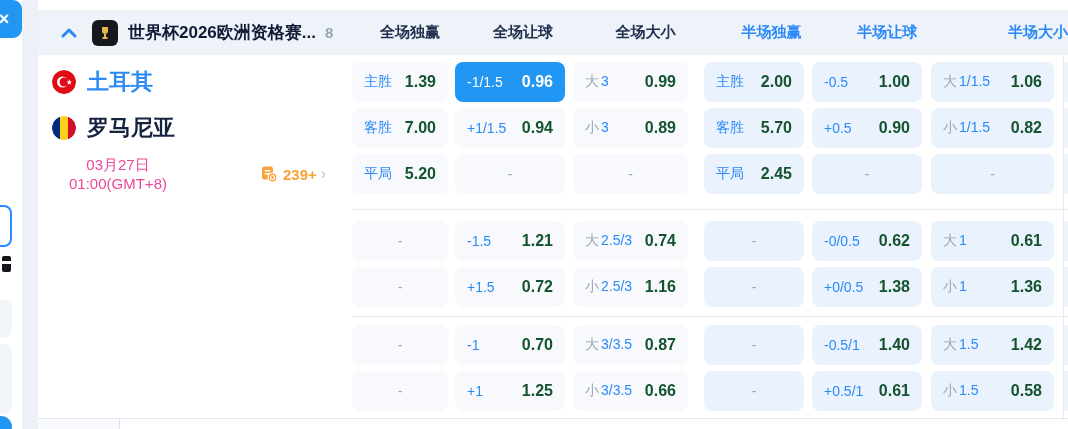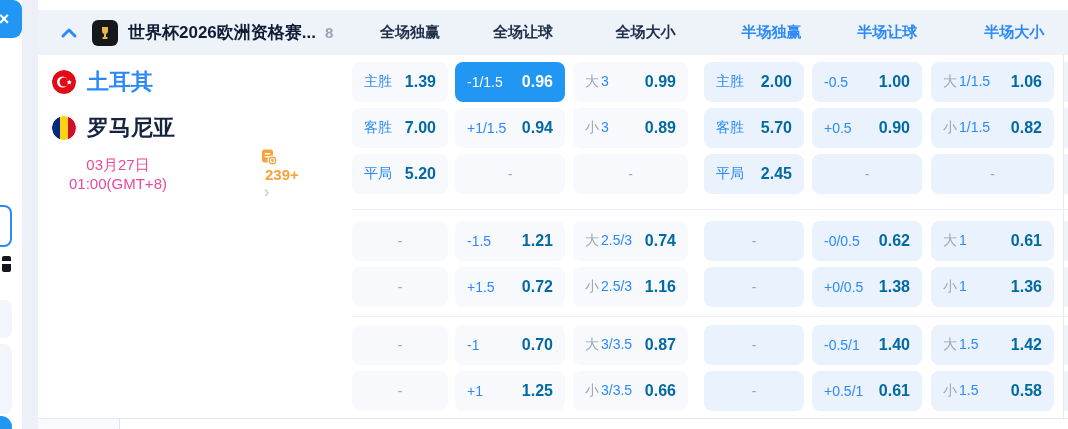--- a/index.html
+++ b/index.html
@@ -32,32 +32,32 @@
                  display:flex; align-items:center; justify-content:center; flex:none; }
   .league-title { margin-left:10px; font-size:17px; font-weight:bold; color:#101c36; white-space:nowrap; }
   .league-count { margin-left:9px; font-size:15px; font-weight:bold; color:#9aa4b8; }
 
   .hcell { font-size:15px; text-align:center; white-space:nowrap; }
   .hcell.dark { color:#21304e; font-weight:600; }
   .hcell.blue { color:#2b8af7; font-weight:600; }
 
   
   .c1{width:96px;} .c2{width:110px; margin-left:7px;} .c3{width:115px; margin-left:8px;text-align:center;}
-  .c4{width:100px; margin-left:16px;} .c5{width:110px; margin-left:8px;} .c6{width:123px; margin-left:9px;}
+  .c4{width:100px; margin-left:16px;} .c5{width:110px; margin-left:8px;} .c6{width:123px; margin-left:9px;text-align:right;}
 
   
   .rows { padding-left:314px; margin-top:7px; }
   .orow { display:flex; margin-bottom:6px; }
   .cell { height:40px; border-radius:8px; display:flex; align-items:center; justify-content:space-between;
           padding:0 12px; cursor:pointer; }
   .cell.ft { background:#f7f9fd; }
   .cell.ht { background:#e9f2fd; }
   .cell .lbl { font-size:14px; color:#2b8af7; white-space:nowrap; }
   .cell .pfx { color:#9aa6b8; margin-right:2px; }
-  .cell .val { font-size:16px; font-weight:bold; color:#0369a1; }
+  .cell .val { font-size:16px; font-weight:bold; color:#14532d; }
   .cell.hl { background:#2196f3; }
   .cell.hl .lbl, .cell.hl .pfx, .cell.hl .val { color:#ffffff; }
   .cell.empty { justify-content:center; cursor:default; }
   .cell.empty .dashtxt { color:#9aa6b8; font-size:14px; }
   .edge { width:5px; height:40px; margin-left:9px; border-radius:4px 0 0 4px; background:#eef4fc; }
 
   .sep { height:1px; background:#e8edf4; }
   .sep.s1 { margin:15px 0 11px 0; }
   .sep.s2 { margin:9px 0 8px 0; }
 
@@ -65,21 +65,21 @@
   .leftcol { position:absolute; left:0; top:55px; width:314px; z-index:2; }
   .teamrow { position:absolute; left:0; display:flex; align-items:center; height:40px; padding-left:14px; }
   .teamrow.home { top:7px; }
   .teamrow.away { top:53px; }
   .flag { width:24px; height:24px; flex:none; border-radius:50%; overflow:hidden; }
   .tname { margin-left:11px; font-size:22px; font-weight:bold; white-space:nowrap; }
   .tname.home { color:#2b8af7; }
   .tname.away { color:#15233f; }
   .daterow { position:absolute; top:99px; left:0; width:314px; height:40px; display:flex; align-items:center; }
   .datebox { width:160px; text-align:center; color:#ec4899; font-size:15px; line-height:19px; }
-  .badge { display:flex; align-items:flex-start; margin-left:62px; cursor:pointer;flex-direction:column; }
+  .badge { display:flex; align-items:flex-end; margin-left:62px; cursor:pointer; }
   .badge-count { font-size:15px; font-weight:bold; color:#f7a23b; margin-left:5px; }
   .badge-chev { font-size:16px; color:#b9c3d4; margin-left:4px; }
 
   
   .vline { position:absolute; left:1025px; top:55px; width:1px; height:363px; background:#e6ebf3; }
   .bot-line { position:absolute; left:0; top:418px; width:1030px; height:1px; background:#e3e8f0; }
   .bot-next { position:absolute; left:0; top:419px; width:1030px; height:10px; background:#fff; }
   .bot-next-left { position:absolute; left:0; top:0; width:82px; height:10px; background:#f8fafd; border-right:1px solid #dfe5ee; }
 </style>
 </head>

